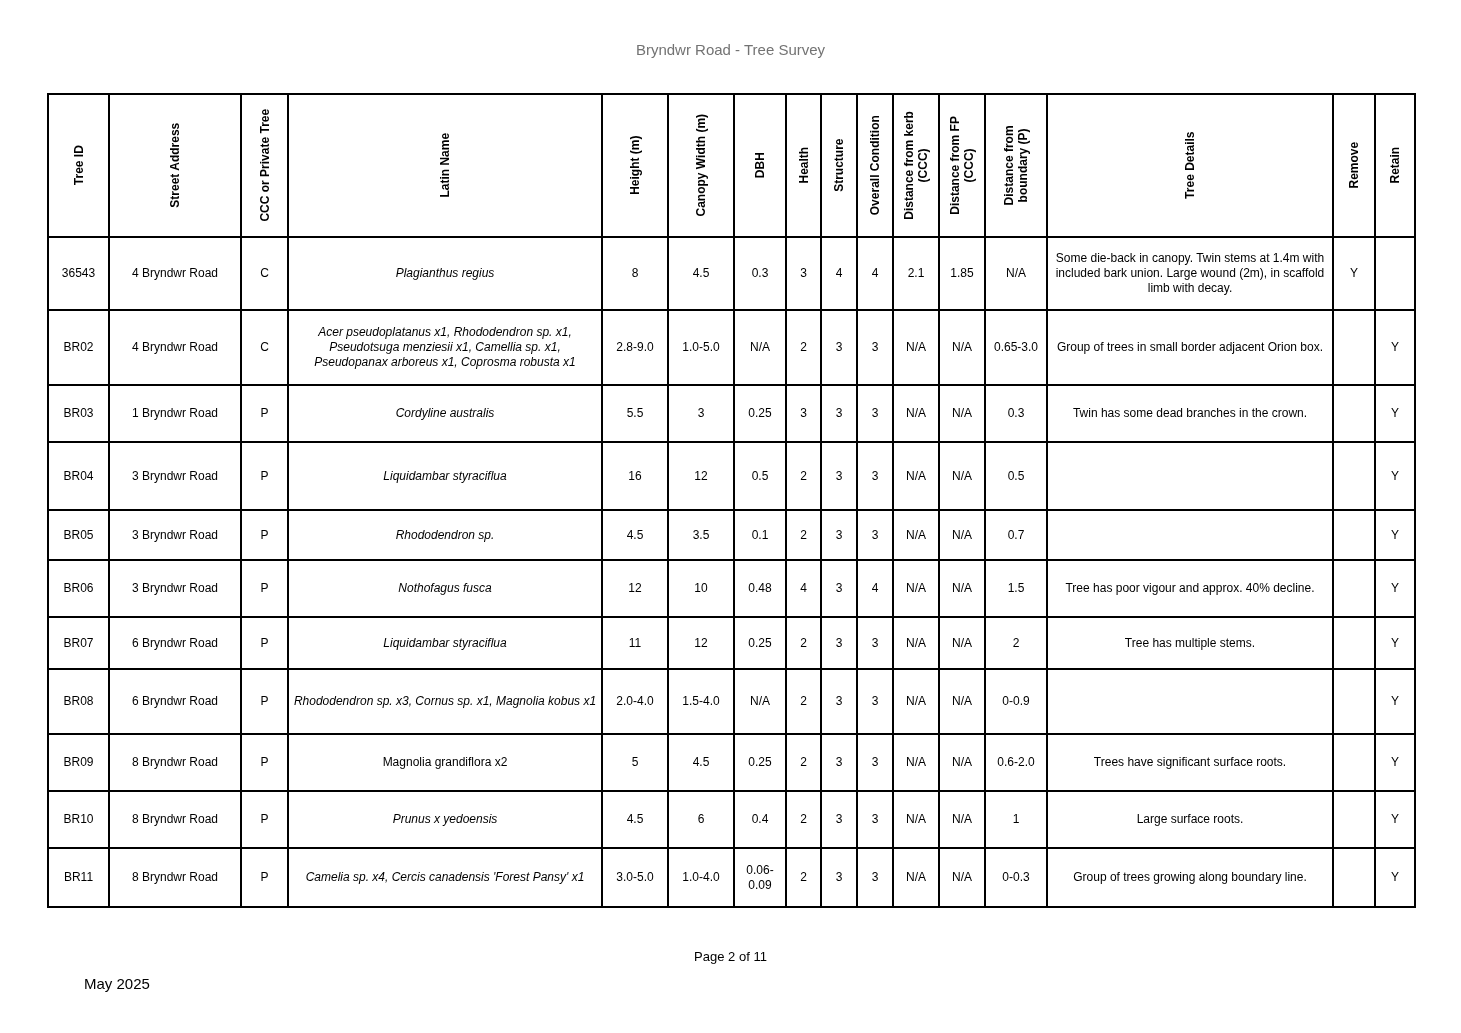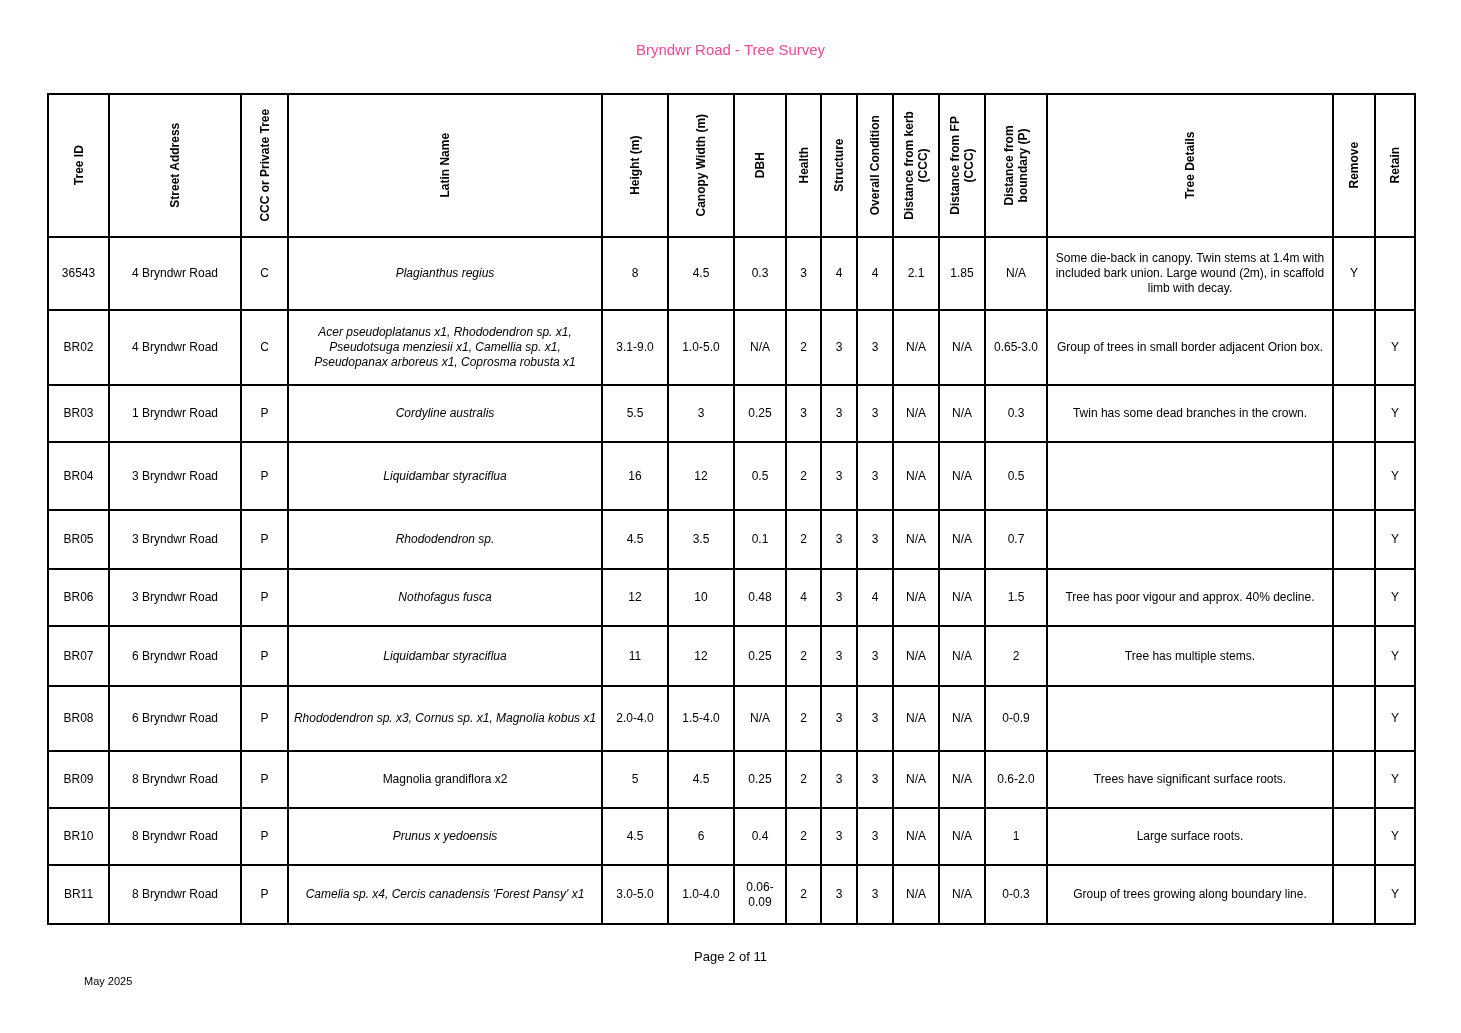--- a/index.html
+++ b/index.html
@@ -5,61 +5,61 @@
   * { margin:0; padding:0; box-sizing:border-box; }
   html,body { background:#e8e8e8; }
   .page {
     width:1461px; height:1033px; position:relative;
     background:#ffffff; margin:0 auto;
     font-family:"Liberation Sans", sans-serif; color:#000000;
     overflow:hidden;
   }
   .doc-title {
     position:absolute; top:41px; left:0; width:100%;
-    text-align:center; font-size:15px; color:#ec4899;
+    text-align:center; font-size:15px; color:#737373;
   }
   table.survey {
     position:absolute; left:47px; top:93px; width:1367px;
     border-collapse:collapse; table-layout:fixed;
   }
   table.survey th, table.survey td {
     border:2px solid #000000;
     font-size:12px; line-height:1.25;
     text-align:center; vertical-align:middle;
     padding:2px 4px;
     overflow:visible;
     word-wrap:break-word;
   }
   thead tr { height:143px; }
   tbody tr:nth-child(1)  { height:73px; }
   tbody tr:nth-child(2)  { height:75px; }
   tbody tr:nth-child(3)  { height:57px; }
   tbody tr:nth-child(4)  { height:68px; }
-  tbody tr:nth-child(5)  { height:59px; }
+  tbody tr:nth-child(5)  { height:50px; }
   tbody tr:nth-child(6)  { height:57px;margin-left:48px; }
-  tbody tr:nth-child(7)  { height:60px; }
+  tbody tr:nth-child(7)  { height:52px; }
   tbody tr:nth-child(8)  { height:65px; }
   tbody tr:nth-child(9)  { height:57px; }
   tbody tr:nth-child(10) { height:57px; }
   tbody tr:nth-child(11) { height:59px; }
   th .vwrap {
     display:flex; align-items:center; justify-content:center;
     height:135px; width:100%;
   }
   th .vtext {
     flex:0 0 auto;
     transform:rotate(-90deg);
     width:130px; text-align:center;
     font-weight:bold; font-size:12px; line-height:1.2;
     white-space:normal;
   }
   td.italic { font-style:italic; }
   .footer-date {
     position:absolute; left:84px; top:975px;
-    font-size:11px;
+    font-size:15px;
   }
   .footer-page {
     position:absolute; left:0; top:949px; width:1461px;
     text-align:center; font-size:13px;
   }
 </style>
 </head>
 <body>
 
 <div class="page">
@@ -186,21 +186,21 @@
           <td>N/A</td>
           <td>Some die-back in canopy. Twin stems at 1.4m with included bark union. Large wound (2m), in scaffold limb with decay.</td>
           <td>Y</td>
           <td></td>
         </tr>
         <tr>
           <td>BR02</td>
           <td>4 Bryndwr Road</td>
           <td>C</td>
           <td class="italic">Acer pseudoplatanus x1, Rhododendron sp. x1, Pseudotsuga menziesii x1, Camellia sp. x1, Pseudopanax arboreus x1, Coprosma robusta x1</td>
-          <td>3.1-9.0</td>
+          <td>2.8-9.0</td>
           <td>1.0-5.0</td>
           <td>N/A</td>
           <td>2</td>
           <td>3</td>
           <td>3</td>
           <td>N/A</td>
           <td>N/A</td>
           <td>0.65-3.0</td>
           <td>Group of trees in small border adjacent Orion box.</td>
           <td></td>

